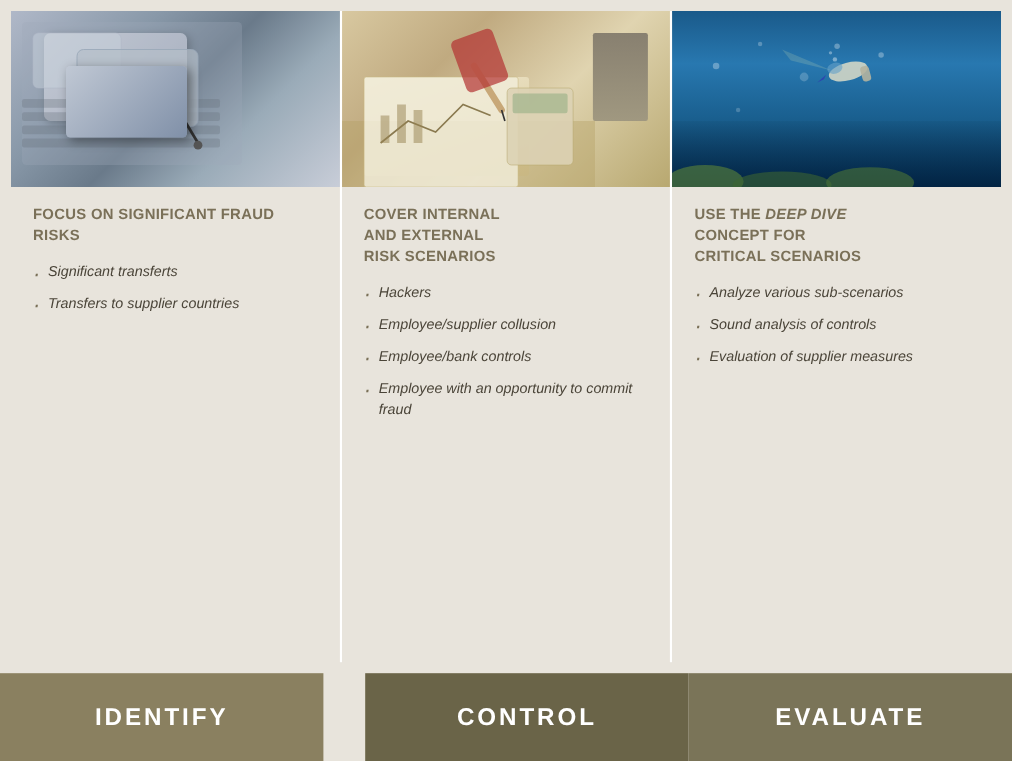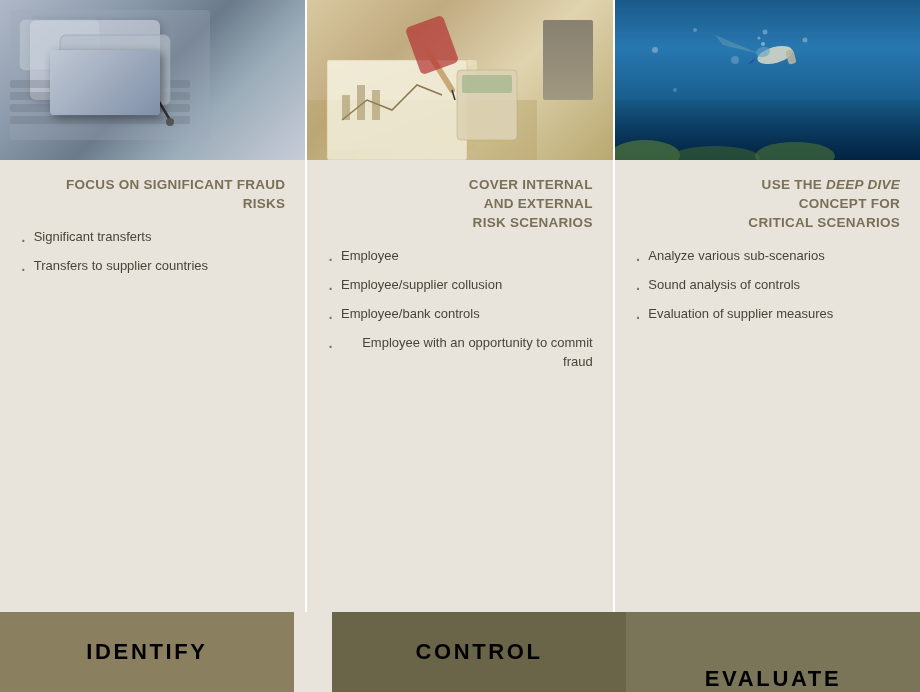--- a/index.html
+++ b/index.html
@@ -10,22 +10,21 @@
       font-family: Arial, sans-serif;
       display: flex;
       flex-direction: column;
       overflow: hidden;
     }
 
     .main-content {
       display: flex;
       flex: 1;
       gap: 0;
-      padding: 0;
-      text-align: right;
+      padding: 10px;
     }
 
     .column {
       flex: 1;
       display: flex;
       flex-direction: column;
       background: #e8e4dc;
       border-right: 2px solid #fff;
     }
     .column:last-child { border-right: none; }
@@ -117,20 +116,21 @@
       margin-bottom: 14px;
       text-transform: uppercase;
     }
     .col-heading em {
       font-style: italic;
     }
 
     .bullet-list {
       list-style: none;
       padding: 0;
+      font-style: italic;
     }
     .bullet-list li {
       display: flex;
       align-items: flex-start;
       font-size: 13px;
       color: #4a4438;
       line-height: 1.45;
       margin-bottom: 7px;
     }
     .bullet-list li::before {
@@ -147,27 +147,27 @@
       height: 80px;
     }
     .footer-cell {
       flex: 1;
       display: flex;
       align-items: center;
       justify-content: center;
     }
     .footer-cell:nth-child(1) { background: #8a8060; }
     .footer-cell:nth-child(2) { background: #6a6448; margin-left: 38px; }
-    .footer-cell:nth-child(3) { background: #7a7458; align-items: flex-end; }
+    .footer-cell:nth-child(3) { background: #7a7458; }
 
     .footer-label {
       font-size: 22px;
       font-weight: 700;
       letter-spacing: 0.12em;
-      color: #000000;
+      color: #ffffff;
       text-transform: uppercase;
     }
   </style>
 </head>
 <body>
 
 <div class="main-content">
 
   <div class="column">
     <div class="col-image">
@@ -226,21 +226,21 @@
           <rect x="155" y="75" width="50" height="18" rx="2" fill="rgba(160,180,140,0.7)"></rect>
         </svg>
       </div>
     </div>
     <div class="col-text">
       <div class="col-heading">
         COVER INTERNAL<br>AND EXTERNAL<br>RISK SCENARIOS
       </div>
       <ul class="bullet-list">
         <li>
-            <span>Employee</span>
+            <span>Hackers</span>
           </li>
         <li>
             <span>Employee/supplier collusion</span>
           </li>
         <li>
             <span>Employee/bank controls</span>
           </li>
         <li>
             <span>Employee with an opportunity to commit fraud</span>
           </li>

